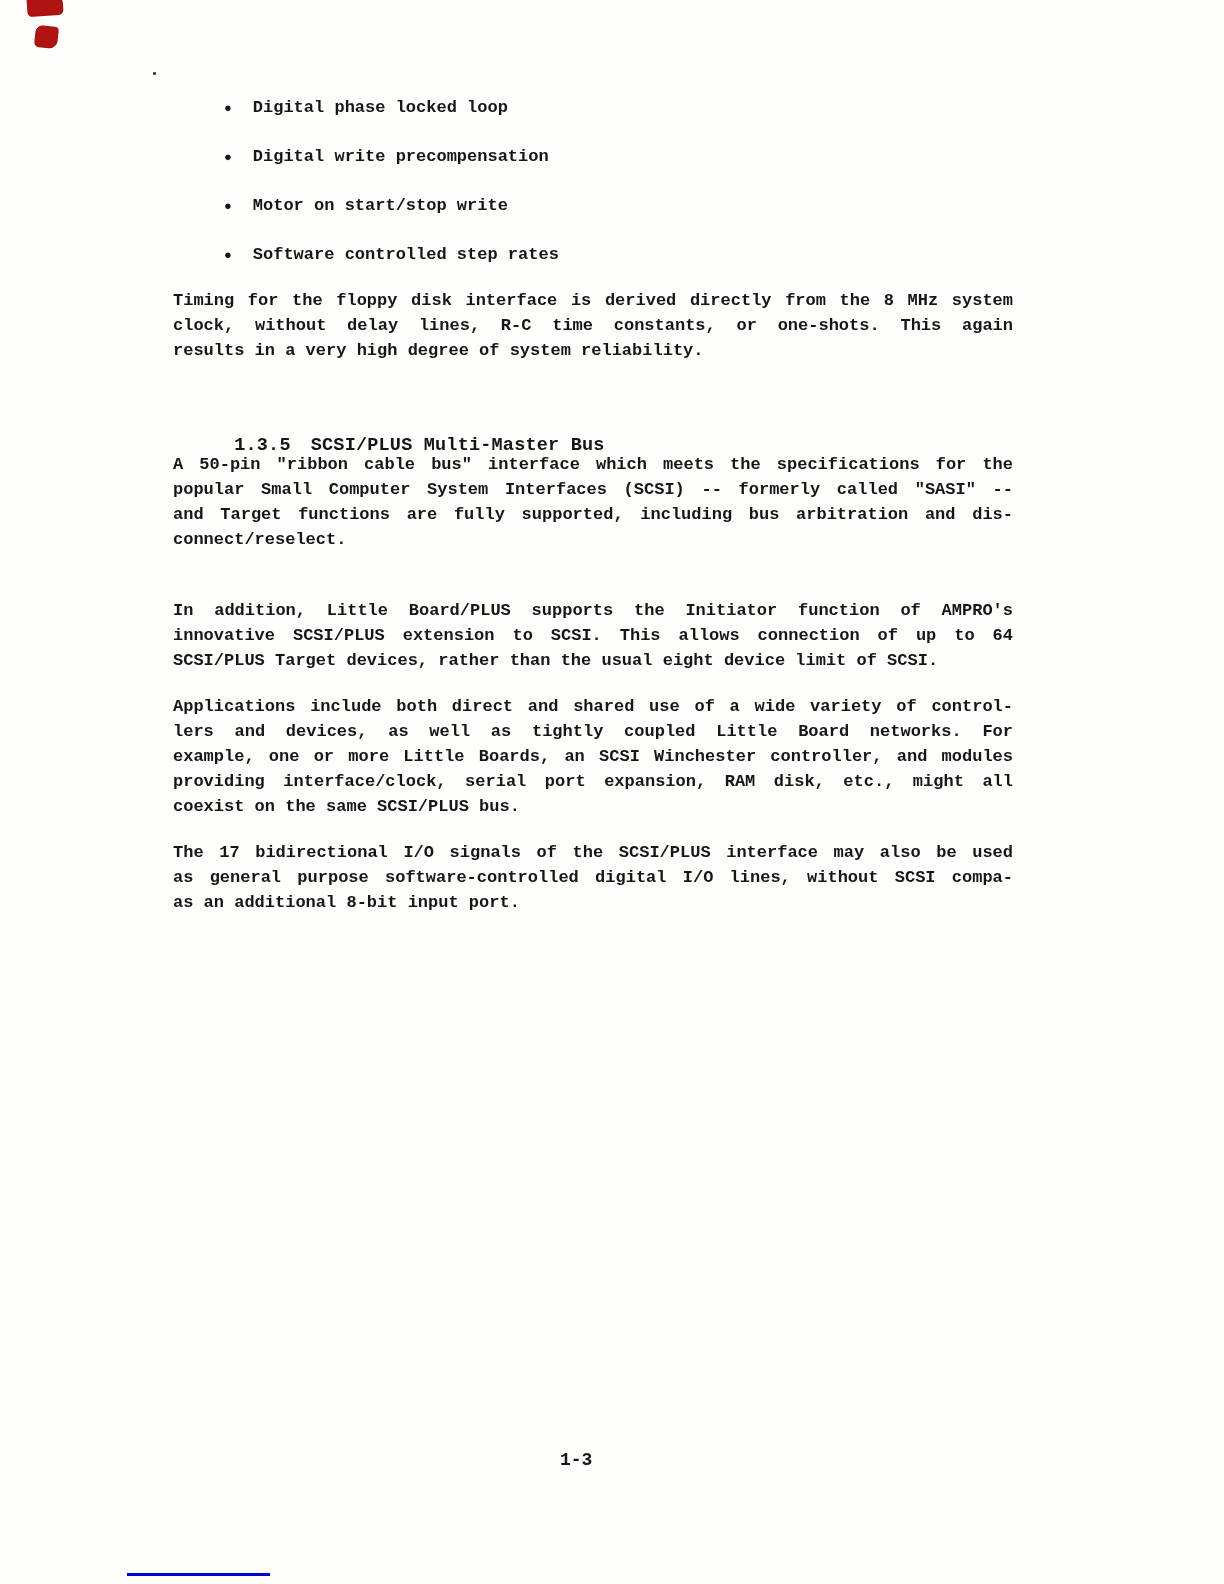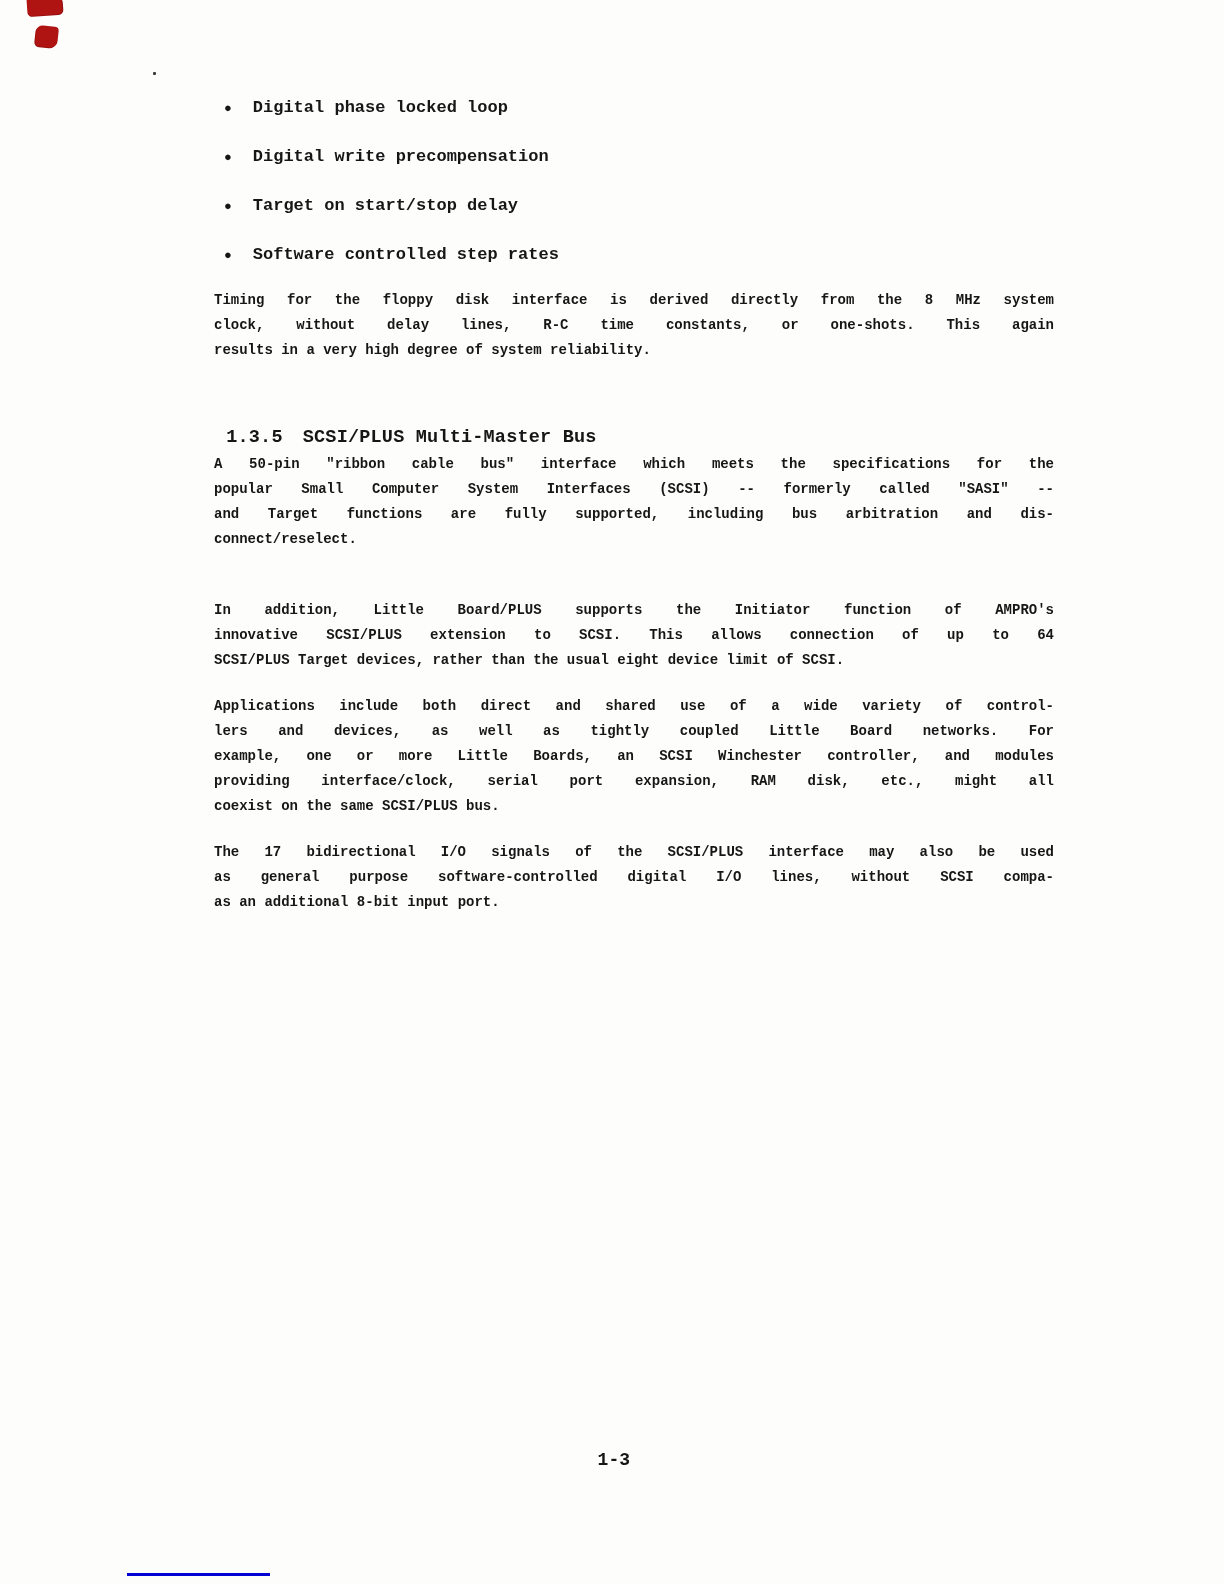--- a/index.html
+++ b/index.html
@@ -64,53 +64,52 @@
   .bullet-list .bullet {
     font-size: 13px;
     line-height: 25px;
   }
 
   
   .para {
     position: absolute;
     left: 173px;
     width: 840px;
-    font-size: 14px;
+    font-size: 17px;
     font-weight: bold;
     line-height: 25px;
-    margin-left: 41px;
   }
   .tline {
     text-align: justify;
     text-align-last: justify;
     white-space: normal;
   }
   .tline-last {
     text-align-last: left;
     font-family: Liberation Mono, monospace;
   }
 
   
   .section-heading {
     position: absolute;
     left: 173px; top: 398px;
-    margin: 8px;
+    margin: 16px;
     font-size: 18.5px;
     font-weight: bold;
     letter-spacing: 0.2px;
     white-space: pre;
   }
   .section-heading .hnum { margin-right: 20px; }
 
   
   .page-number {
     position: absolute;
     left: 560px; top: 1450px;
     width: 70px;
-    text-align: right;
+    text-align: left;
     font-size: 18px;
     font-weight: bold;
   }
 
   
   .blue-underline {
     position: absolute;
     left: 127px; top: 1573px;
     width: 143px; height: 3px;
     background: #0202d4;
@@ -129,21 +128,21 @@
     <li>
       <span class="bullet">●</span>
       <span>Digital phase locked loop</span>
     </li>
     <li>
       <span class="bullet">●</span>
       <span>Digital write precompensation</span>
     </li>
     <li>
       <span class="bullet">●</span>
-      <span>Target on start/stop delay</span>
+      <span>Motor on start/stop write</span>
     </li>
     <li>
       <span class="bullet">●</span>
       <span>Software controlled step rates</span>
     </li>
   </ul>
 
   <div class="para" style="top:288px">
       <div class="tline">Timing for the floppy disk interface is derived directly from the 8 MHz system</div>
       <div class="tline">clock, without delay lines, R-C time constants, or one-shots.  This again</div>

